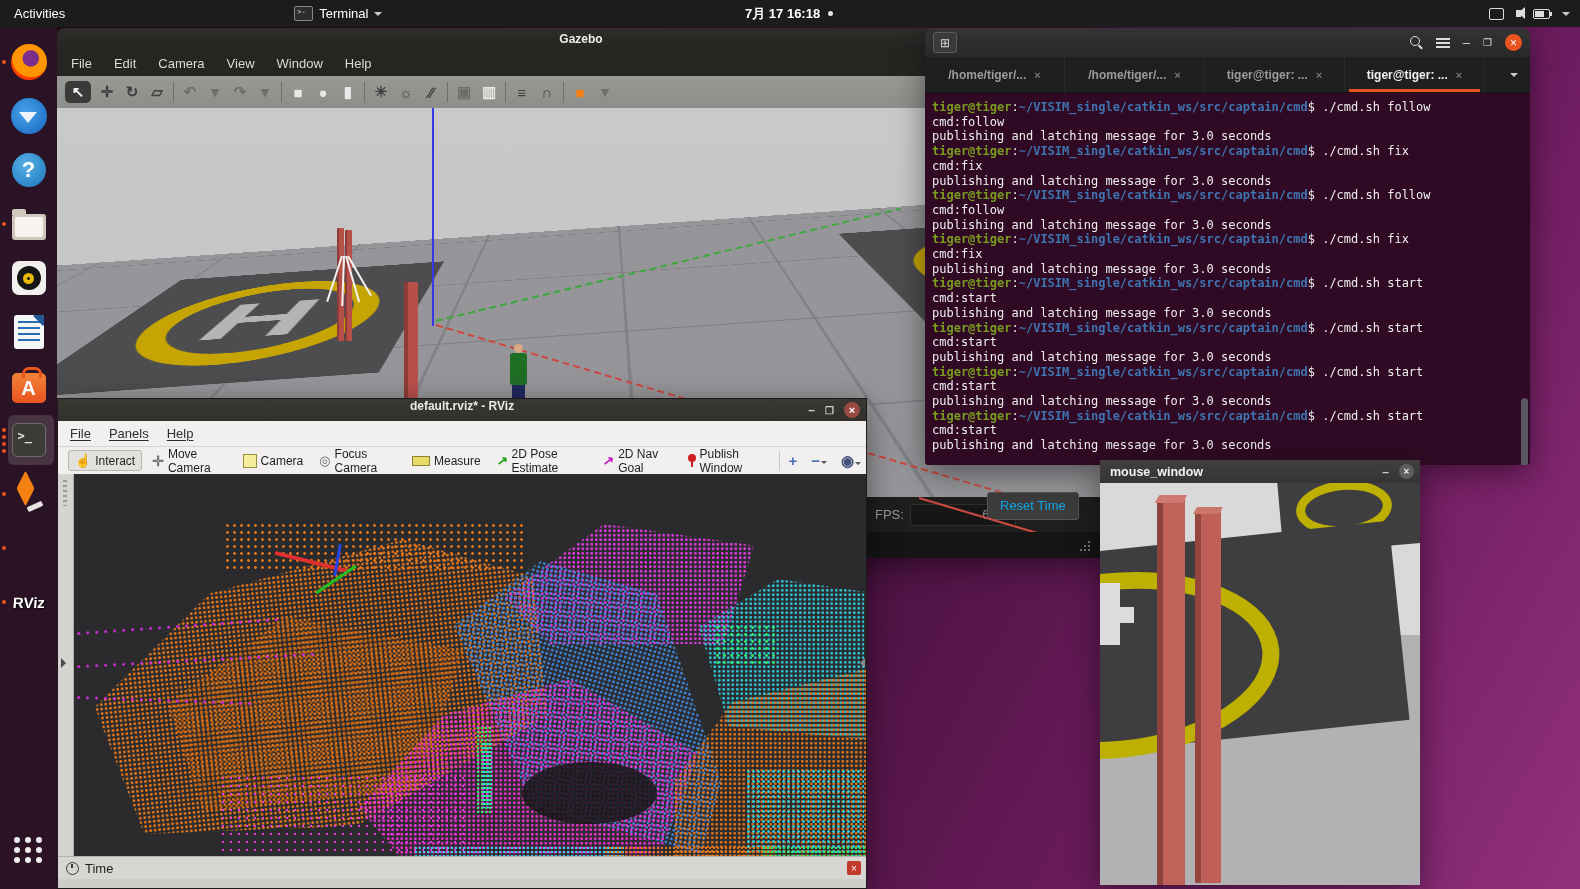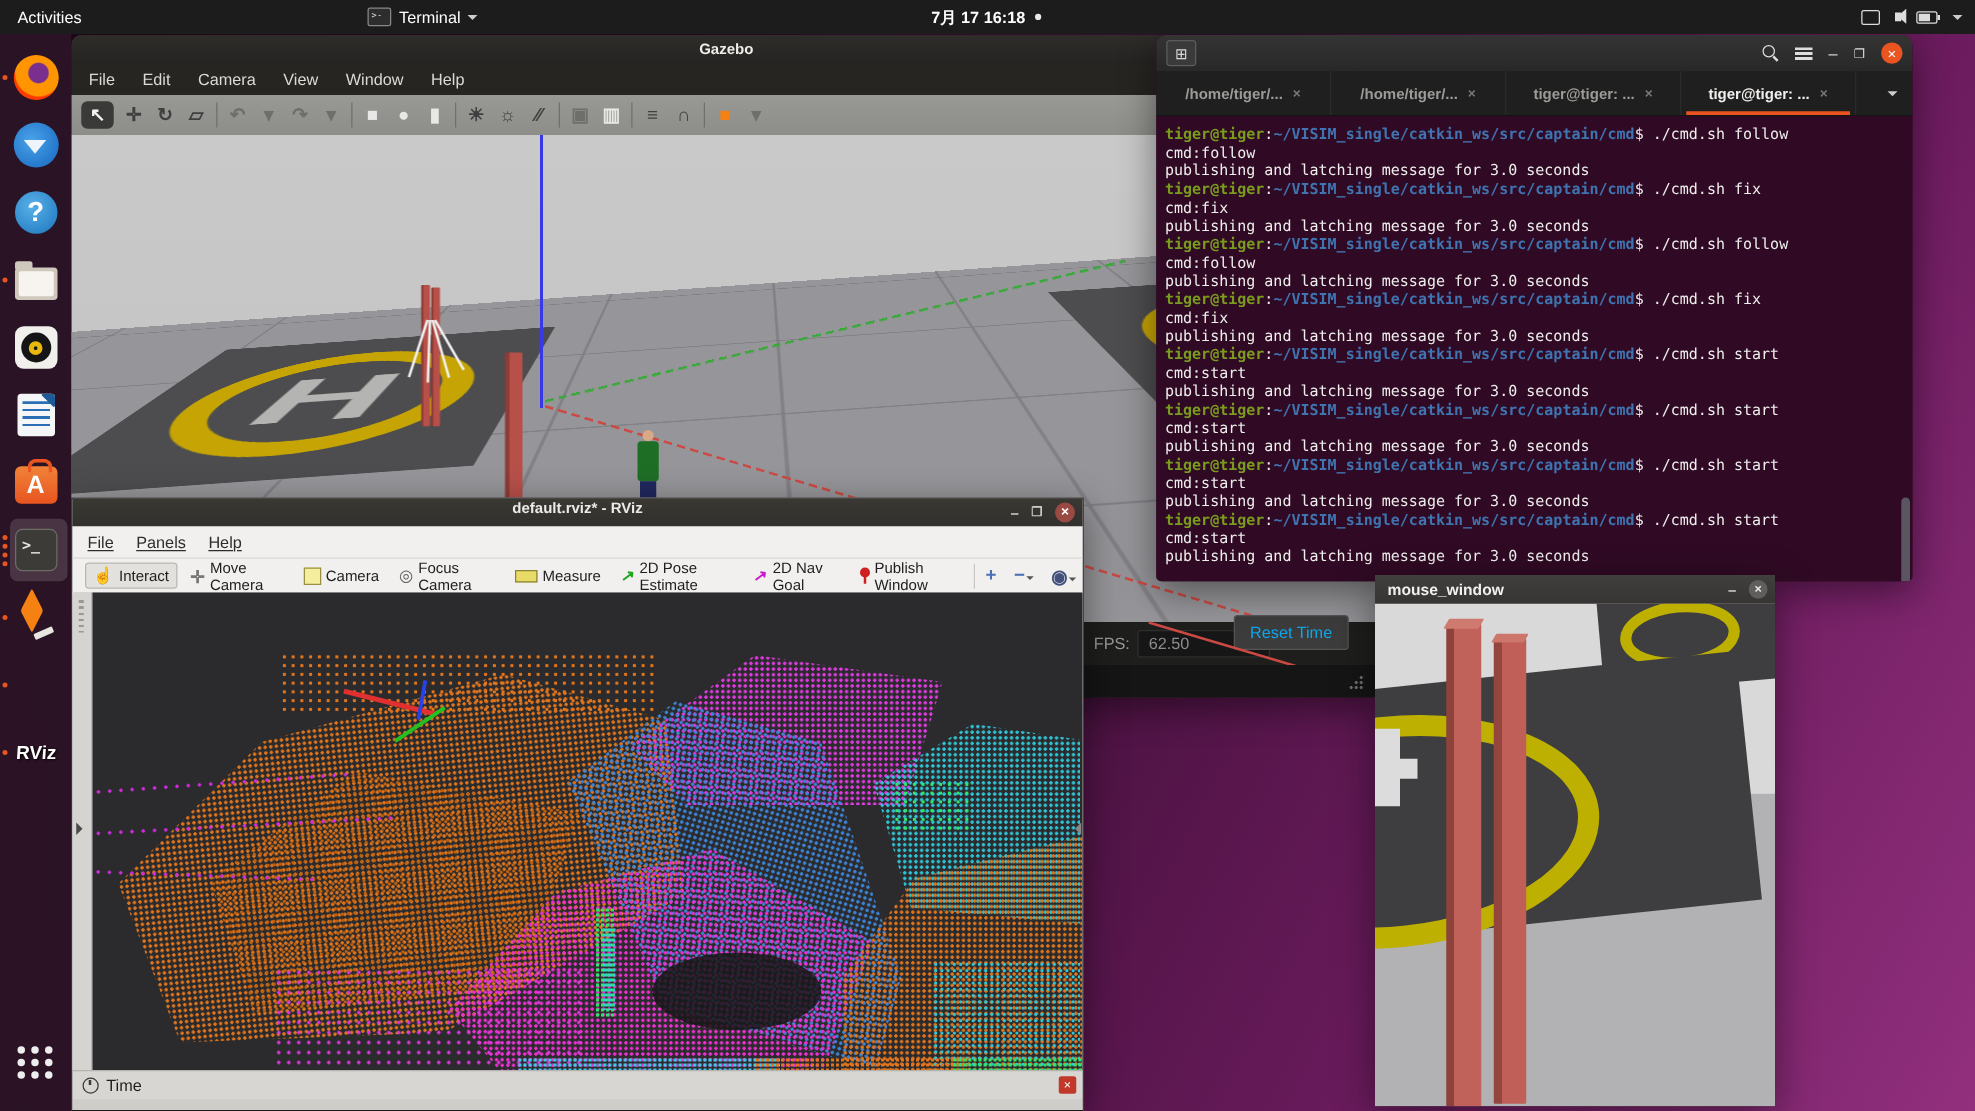--- a/index.html
+++ b/index.html
@@ -69,21 +69,21 @@
   .helipad{position:absolute;width:240px;height:240px;background:#4d4d4f;display:flex;align-items:center;justify-content:center;}
   .helipad b{width:176px;height:176px;border:20px solid #c5a404;border-radius:50%;display:flex;align-items:center;justify-content:center;color:#b4b4b2;font-size:110px;font-weight:bold;font-family:"Liberation Sans",sans-serif;box-sizing:border-box;}
   .pillar{position:absolute;background:linear-gradient(90deg,#8e3c38 0 28%,#b8504a 28% 100%);border-radius:1px;}
   .leg{position:absolute;width:2px;background:#f2f2f2;transform-origin:top center;}
   .axis{position:absolute;transform-origin:left center;}
   #person{position:absolute;left:448px;top:236px;width:26px;height:74px;}
   #person .head{position:absolute;left:9px;top:0;width:9px;height:9px;border-radius:50%;background:#d8a887;}
   #person .torso{position:absolute;left:5px;top:9px;width:17px;height:32px;background:#1f6e26;border-radius:3px;}
   #person .legs{position:absolute;left:7px;top:41px;width:13px;height:30px;background:#20275e;}
   #gz-bottombar{position:absolute;left:0;top:469px;width:1048px;height:35px;background:#1e1e1d;display:flex;align-items:center;}
-  #gz-fps{position:absolute;left:818px;display:flex;align-items:center;gap:6px;color:#9a9a9a;font-size:13px;}
+  #gz-fps{position:absolute;left:818px;display:flex;align-items:center;gap:6px;color:#9a9a9a;font-size:13px;text-align:right;}
   #gz-fps .field{width:96px;height:20px;background:#161616;border:1px solid #2e2e2e;border-radius:2px;color:#8c8c8c;line-height:20px;padding-left:8px;}
   #gz-reset{position:absolute;left:930px;top:-5px;height:26px;padding:0 12px;background:#3c3c3c;border:1px solid #555;border-radius:3px;color:#0ea5e9;font-size:13px;line-height:25px;}
   #gz-lowedge{position:absolute;left:0;top:504px;width:1048px;height:26px;background:#151515;border-radius:0 0 8px 8px;}
   #gz-grip{position:absolute;left:1022px;top:512px;width:12px;height:12px;background:
      radial-gradient(circle at 2px 10px,#777 1px,transparent 1.4px),
      radial-gradient(circle at 6px 10px,#777 1px,transparent 1.4px),
      radial-gradient(circle at 10px 10px,#777 1px,transparent 1.4px),
      radial-gradient(circle at 6px 6px,#777 1px,transparent 1.4px),
      radial-gradient(circle at 10px 6px,#777 1px,transparent 1.4px),
      radial-gradient(circle at 10px 2px,#777 1px,transparent 1.4px);}

